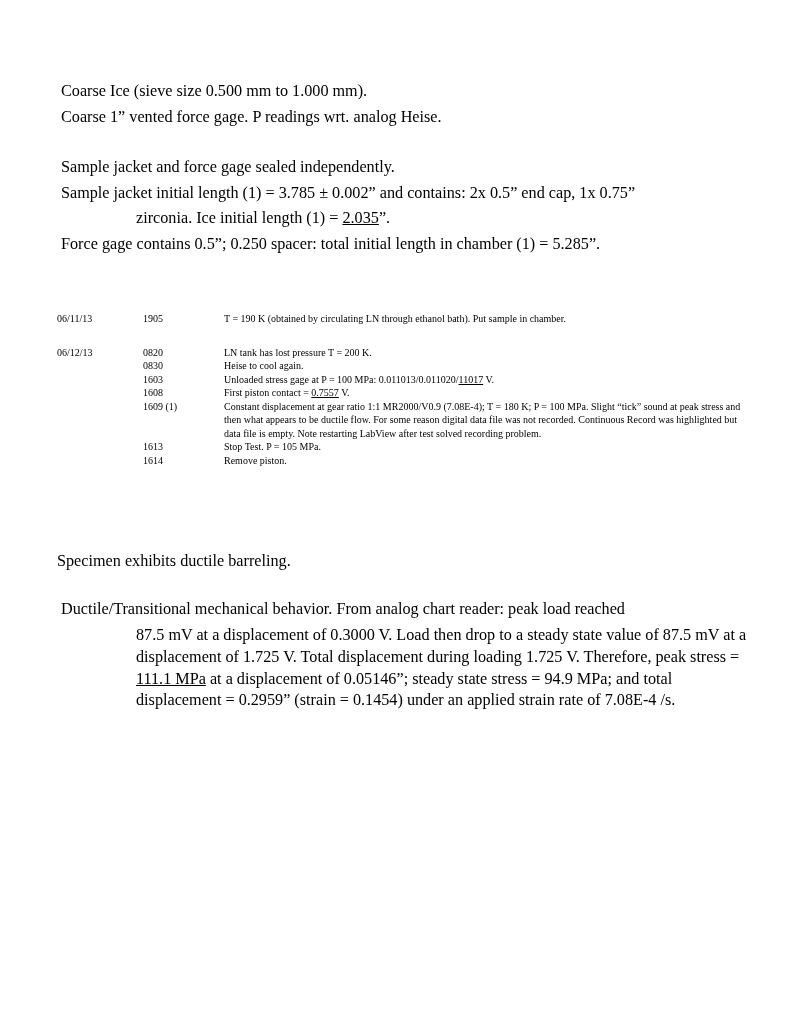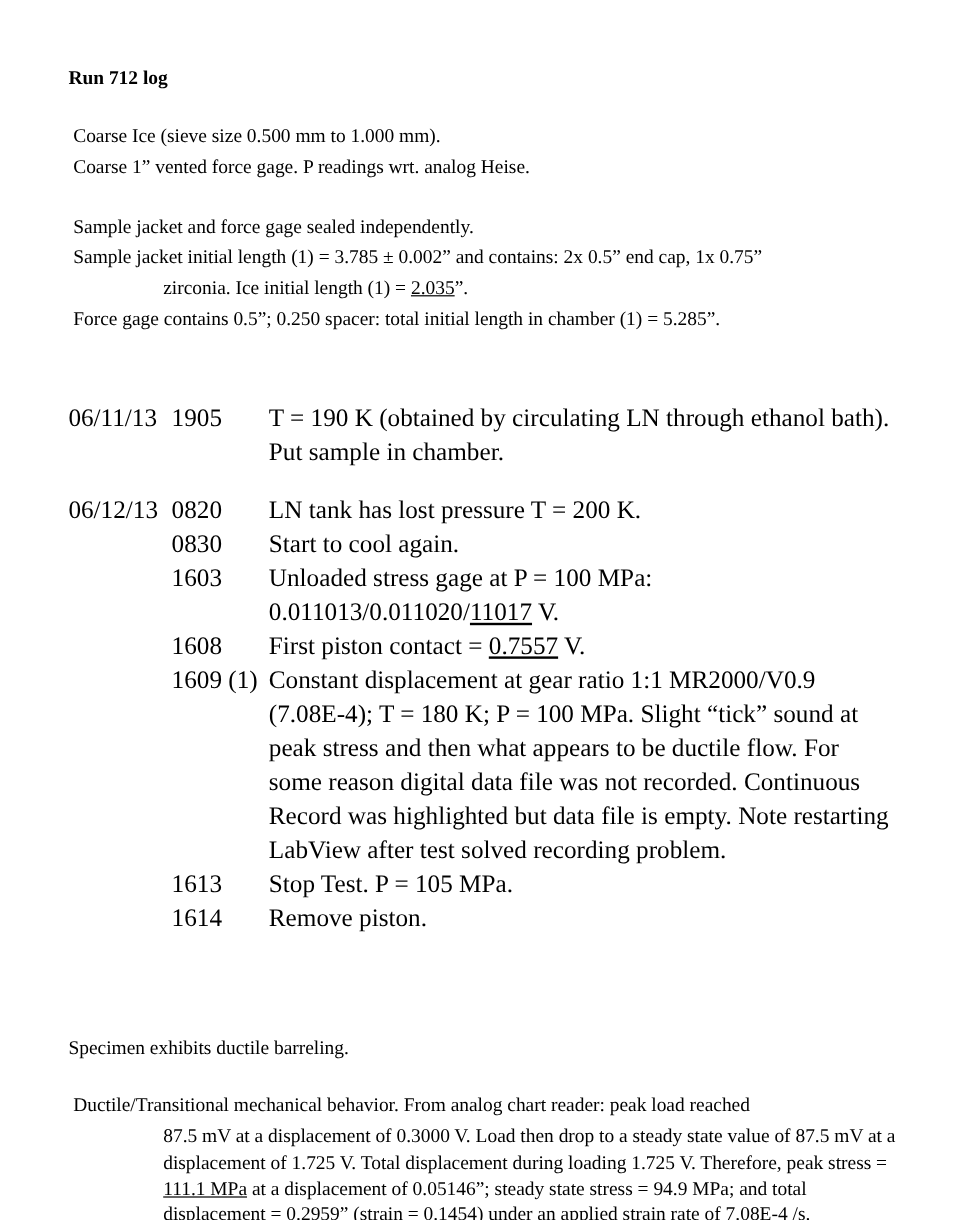--- a/index.html
+++ b/index.html
@@ -51,21 +51,21 @@
   }
   
   .logtable {
     border-collapse: collapse;
     width: 100%;
     margin: 0;
   }
   .logtable td {
     vertical-align: top;
     padding: 0;
-    font-size: 21px;
+    font-size: 10px;
     line-height: 1.35;
   }
   .col-date {
     width: 86px;
     white-space: nowrap;
   }
   .col-time {
     width: 81px;
     white-space: nowrap;
   }
@@ -91,21 +91,20 @@
   .spacer-md { height: 22px; }
   .spacer-lg { height: 40px; }
   .spacer-xl { height: 52px; }
 </style>
 </head>
 <body>
 
 <div class="page">
   <div class="content">
 
-    <div class="title">Run 712 log</div>
 
     <div class="spacer-md"></div>
 
     <div class="para-line">Coarse Ice (sieve size 0.500 mm to 1.000 mm).</div>
     <div class="para-line">Coarse 1” vented force gage. P readings wrt. analog Heise.</div>
 
     <div class="spacer-sm"></div>
 
     <div class="para-line">Sample jacket and force gage sealed independently.</div>
     <div class="para-line">Sample jacket initial length (1) = 3.785 ± 0.002” and contains: 2x 0.5” end cap, 1x 0.75”</div>
@@ -127,21 +126,21 @@
           <td></td>
         </tr>
         <tr>
           <td class="col-date">06/12/13</td>
           <td class="col-time">0820</td>
           <td class="col-text">LN tank has lost pressure T = 200 K.</td>
         </tr>
         <tr>
           <td class="col-date"></td>
           <td class="col-time">0830</td>
-          <td class="col-text">Start to cool again.</td>
+          <td class="col-text">Heise to cool again.</td>
         </tr>
         <tr>
           <td class="col-date"></td>
           <td class="col-time">1603</td>
           <td class="col-text"><span>Unloaded stress gage at P = 100 MPa: 0.011013/0.011020/</span><span class="u">11017</span><span> V.</span></td>
         </tr>
         <tr>
           <td class="col-date"></td>
           <td class="col-time">1608</td>
           <td class="col-text"><span>First piston contact = </span><span class="u">0.7557</span><span> V.</span></td>

